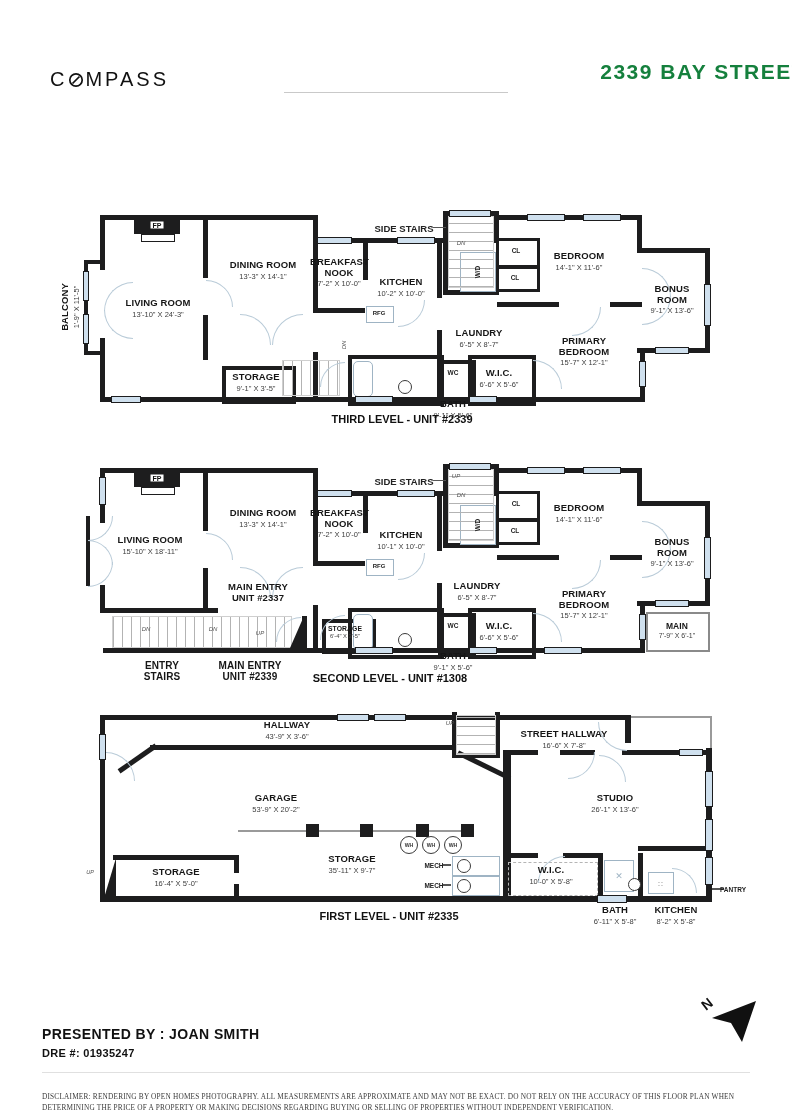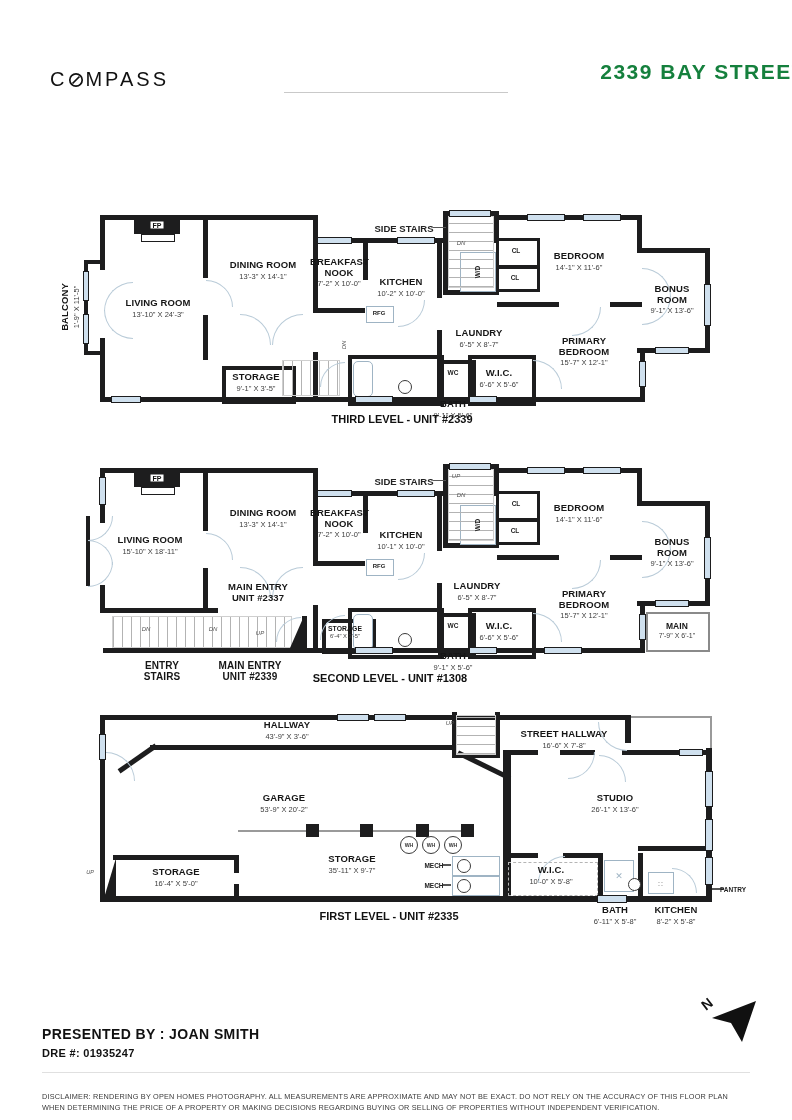--- a/index.html
+++ b/index.html
@@ -46,21 +46,21 @@
   .fptx{position:absolute;transform:translate(-50%,-50%);font-size:7px;font-weight:700;color:#111;
         background:#fff;padding:0 2px;z-index:6;}
   .circ{position:absolute;border:1.4px solid #3a3a3a;border-radius:50%;background:#fff;
         display:flex;align-items:center;justify-content:center;font-size:5.2px;font-weight:700;color:#333;z-index:5;}
   .pillar{position:absolute;background:#1d1d1e;}
   
   .f-presented{position:absolute;left:42px;top:1026px;font-size:14px;font-weight:700;letter-spacing:.4px;color:#111;}
   .f-dre{position:absolute;left:42px;top:1047px;font-size:11px;font-weight:700;letter-spacing:.3px;color:#111;}
   .f-rule{position:absolute;left:42px;top:1072px;width:708px;height:1px;background:#e0e0e0;}
   .f-created{position:absolute;left:42px;top:1125px;font-size:7.5px;color:#b3b3b3;letter-spacing:.3px;}
-  .f-disc{position:absolute;left:42px;top:1091px;width:710px;font-size:7.3px;line-height:1.55;color:#3a3a3a;letter-spacing:.2px;}
+  .f-disc{position:absolute;left:42px;top:1091px;width:710px;font-size:7.3px;line-height:1.55;color:#3a3a3a;letter-spacing:.2px;font-family:Liberation Serif, serif;}
   .north{position:absolute;left:698px;top:994px;}
 </style>
 </head>
 <body>
 
 <div class="page">
 
   <div class="brand">
     <span>C</span>
     <svg width="16" height="16" viewBox="0 0 16 16">
@@ -435,21 +435,21 @@
     <div class="a q4" style="left:568px;top:752px;width:26px;height:26px"></div>
     <div class="a q3" style="left:598px;top:722px;width:28px;height:28px"></div>
     <div class="a q1" style="left:599px;top:755px;width:26px;height:26px"></div>
     <div class="a q2" style="left:538px;top:856px;width:26px;height:26px"></div>
     <div class="a q1" style="left:672px;top:868px;width:24px;height:24px"></div>
 
     <div class="rl" style="left:287px;top:730px">
       <div class="rn">HALLWAY</div>
       <div class="rd">43'-9" X 3'-6"</div>
     </div>
-    <div class="rl" style="left:284px;top:803px">
+    <div class="rl" style="left:276px;top:803px">
       <div class="rn">GARAGE</div>
       <div class="rd">53'-9" X 20'-2"</div>
     </div>
     <div class="rl" style="left:176px;top:877px">
       <div class="rn">STORAGE</div>
       <div class="rd">16'-4" X 5'-0"</div>
     </div>
     <div class="rl" style="left:352px;top:864px">
       <div class="rn">STORAGE</div>
       <div class="rd">35'-11" X 9'-7"</div>

